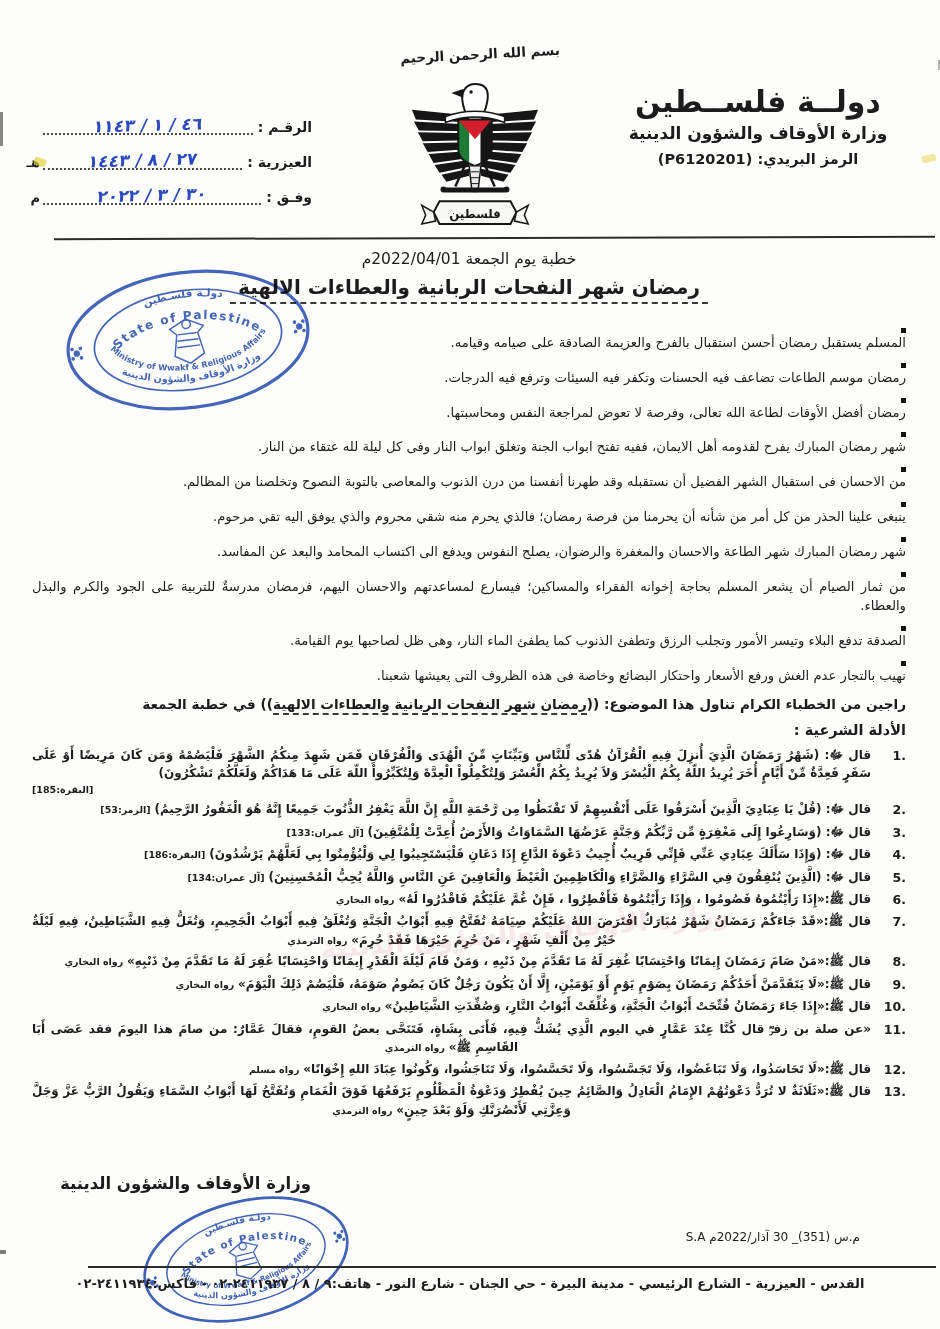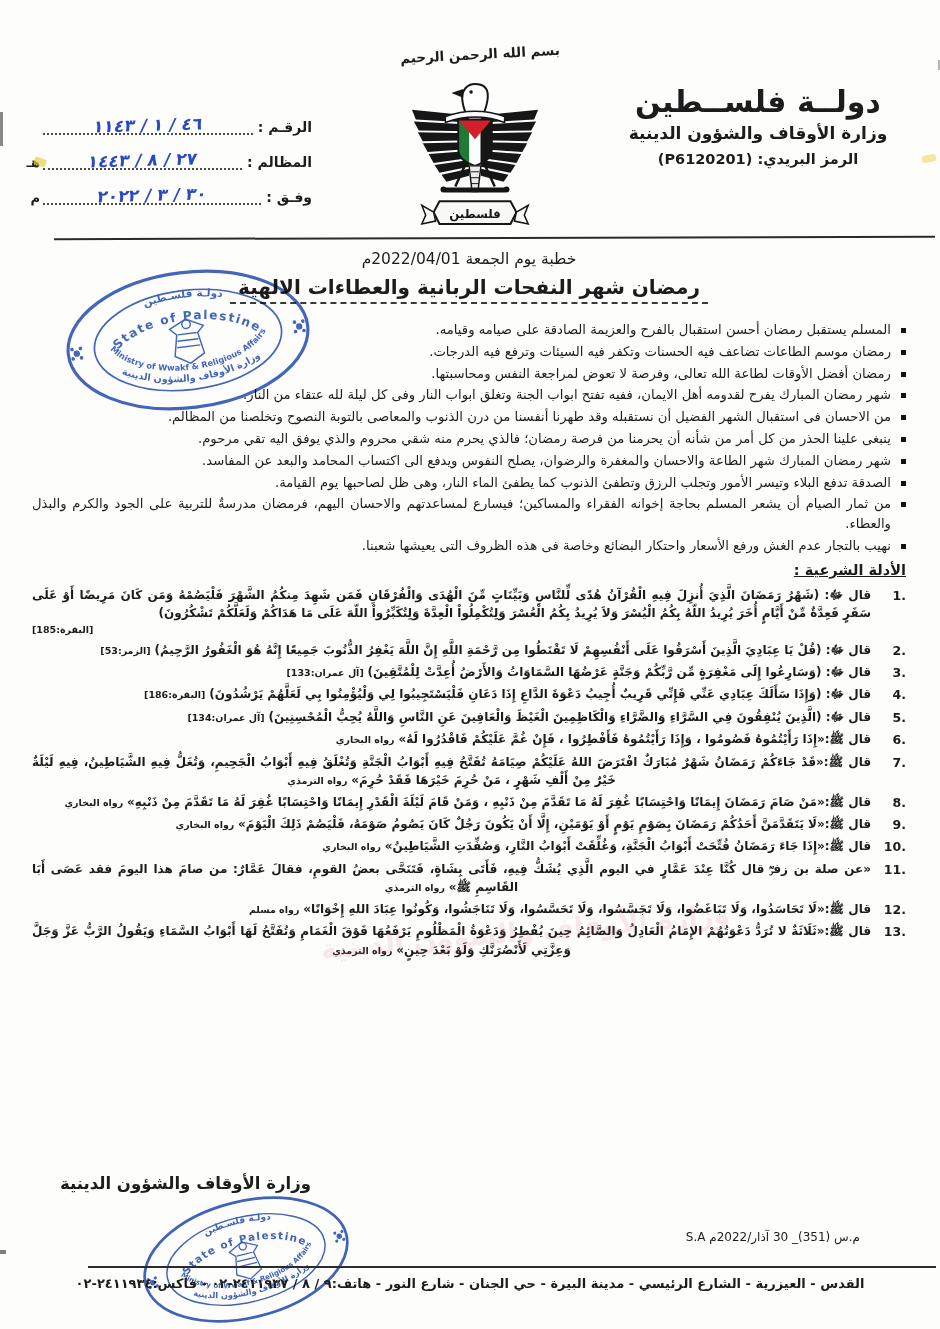--- a/index.html
+++ b/index.html
@@ -24,26 +24,26 @@
   .org .postal .lat{direction:ltr;unicode-bidi:embed;}
   .sep{position:absolute;top:237px;left:54px;right:5px;border-top:2px solid #2b2b2b;transform:rotate(-.15deg);}
 
   
   .body{position:absolute;top:250px;right:34px;width:874px;}
   .sermon-date{text-align:center;font-size:15.5px;font-weight:normal;}
   .main-title{text-align:center;margin-top:7px;}
   .main-title span{display:inline-block;font-size:20px;font-weight:bold;
                    padding:0 8px 3px;border-bottom:2.5px dashed #3a3a3a;}
   .bullets{margin-top:16px;}
-  .brow{display:flex;font-size:13.2px;line-height:1.5;margin-bottom:2px;}
+  .brow{display:flex;font-size:13.2px;line-height:1.5;margin-bottom:2px;flex-direction:column;}
   .sq{width:5px;height:5px;background:#121212;margin-top:8px;margin-left:10px;flex:none;}
   .btxt{flex:1;text-align:justify;}
   .request{margin-top:8px;font-size:13.6px;font-weight:bold;line-height:1.6;}
   .request .topic{border-bottom:2px dashed #3a3a3a;padding-bottom:1px;}
-  .evhead{margin-top:6px;font-size:14.5px;font-weight:bold;text-decoration:underline;}
+  .evhead{margin-top:6px;font-size:14.5px;font-weight:bold;}
   .evidence{margin-top:8px;}
   .ev-row{display:flex;font-size:12px;line-height:1.55;margin-bottom:3px;}
   .ev-num{width:30px;flex:none;font-weight:bold;font-size:12.5px;direction:ltr;
           text-align:right;padding-left:5px;}
   .ev-body{flex:1;text-align:justify;}
   .ev-text{font-weight:bold;}
   .ev-ref{font-size:9.5px;font-weight:bold;}
   .ref-newline .ev-ref{display:block;text-align:left;}
   .center-last .ev-body{text-align-last:center;}
 
@@ -115,21 +115,21 @@
 
       <div class="frow">
         <span class="flabel">الرقـم :</span>
         <span class="fline">
           <span class="fhand">٤٦ / ١ / ١١٤٣</span>
         </span>
         <span class="fsuffix"></span>
       </div>
 
       <div class="frow">
-        <span class="flabel">المظالم :</span>
+        <span class="flabel">العيزرية :</span>
         <span class="fline">
           <span class="fhand">٢٧ / ٨ / ١٤٤٣</span>
         </span>
         <span class="fsuffix">هـ</span>
       </div>
 
       <div class="frow">
         <span class="flabel">وفـق :</span>
         <span class="fline">
           <span class="fhand">٣٠ / ٣ / ٢٠٢٢</span>
@@ -232,34 +232,37 @@
           <span class="btxt">ينبغى علينا الحذر من كل أمر من شأنه أن يحرمنا من فرصة رمضان؛ فالذي يحرم منه شقي محروم والذي يوفق اليه تقي مرحوم.</span>
         </div>
 
         <div class="brow">
           <span class="sq"></span>
           <span class="btxt">شهر رمضان المبارك شهر الطاعة والاحسان والمغفرة والرضوان، يصلح النفوس ويدفع الى اكتساب المحامد والبعد عن المفاسد.</span>
         </div>
 
         <div class="brow">
           <span class="sq"></span>
+          <span class="btxt">من ثمار الصيام أن يشعر المسلم بحاجة إخوانه الفقراء والمساكين؛ فيسارع لمساعدتهم والاحسان اليهم، فرمضان مدرسةٌ للتربية على الجود والكرم والبذل والعطاء.</span>
+        </div>
+
+        <div class="brow">
+          <span class="sq"></span>
           <span class="btxt">الصدقة تدفع البلاء وتيسر الأمور وتجلب الرزق وتطفئ الذنوب كما يطفئ الماء النار، وهى ظل لصاحبها يوم القيامة.</span>
         </div>
 
         <div class="brow">
           <span class="sq"></span>
-          <span class="btxt">من ثمار الصيام أن يشعر المسلم بحاجة إخوانه الفقراء والمساكين؛ فيسارع لمساعدتهم والاحسان اليهم، فرمضان مدرسةٌ للتربية على الجود والكرم والبذل والعطاء.</span>
-        </div>
-
-        <div class="brow">
-          <span class="sq"></span>
           <span class="btxt">نهيب بالتجار عدم الغش ورفع الأسعار واحتكار البضائع وخاصة فى هذه الظروف التى يعيشها شعبنا.</span>
         </div>
       </div>
 
+    <div class="request">
+      <span>راجين من الخطباء الكرام تناول هذا الموضوع: ((</span><span class="topic">رمضان شهر النفحات الربانية والعطاءات الالهية</span><span>)) في خطبة الجمعة</span>
+    </div>
 
     <div class="evhead">الأدلة الشرعية :</div>
 
     <div class="evidence">
 
         <div class="ev-row ref-newline">
           <span class="ev-num">1.</span>
           <div class="ev-body">
             <span class="ev-text">قال ﷻ: (شَهْرُ رَمَضَانَ الَّذِيَ أُنزِلَ فِيهِ الْقُرْآنُ هُدًى لِّلنَّاسِ وَبَيِّنَاتٍ مِّنَ الْهُدَى وَالْفُرْقَانِ فَمَن شَهِدَ مِنكُمُ الشَّهْرَ فَلْيَصُمْهُ وَمَن كَانَ مَرِيضًا أَوْ عَلَى سَفَرٍ فَعِدَّةٌ مِّنْ أَيَّامٍ أُخَرَ يُرِيدُ اللّهُ بِكُمُ الْيُسْرَ وَلاَ يُرِيدُ بِكُمُ الْعُسْرَ وَلِتُكْمِلُواْ الْعِدَّةَ وَلِتُكَبِّرُواْ اللّهَ عَلَى مَا هَدَاكُمْ وَلَعَلَّكُمْ تَشْكُرُونَ)</span>
             <span class="ev-ref">[البقرة:185]</span>

